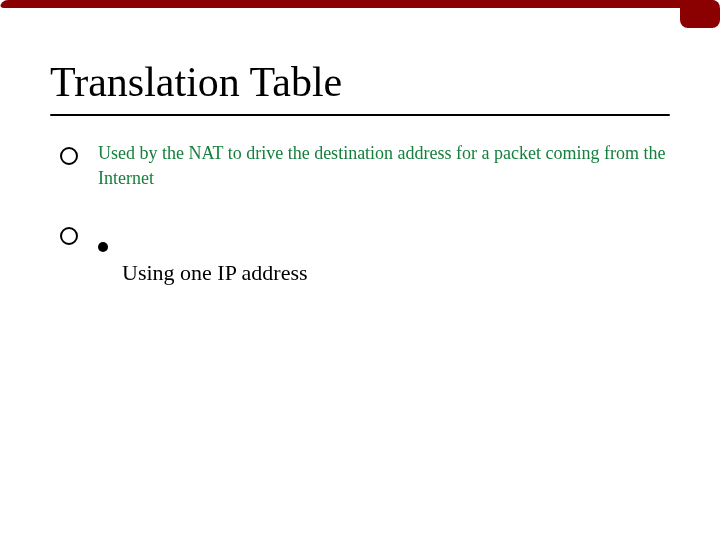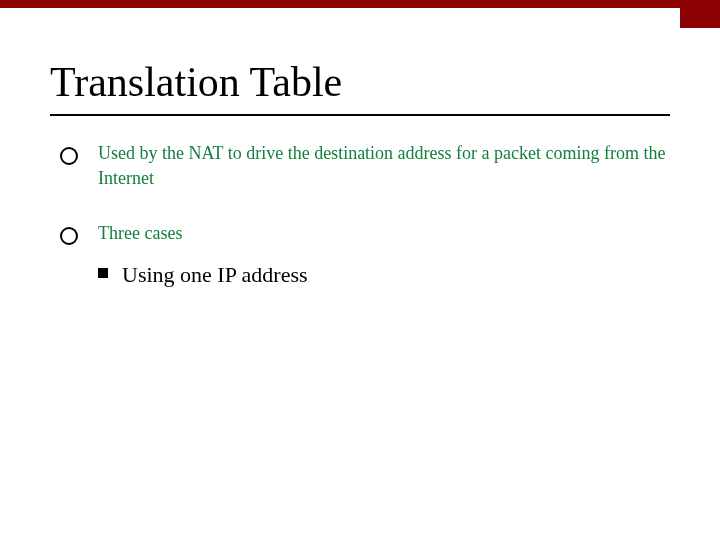--- a/index.html
+++ b/index.html
@@ -1,18 +1,19 @@
 <!DOCTYPE html>
 <html><head>
   <meta charset="utf-8">
   <style>
     * {
       margin: 0;
       padding: 0;
       box-sizing: border-box;
+      border-radius: 8px;
     }
 
     body {
       width: 720px;
       height: 540px;
       background-color: #ffffff;
       font-family: 'Times New Roman', Times, serif;
       overflow: hidden;
       position: relative;
     }
@@ -105,20 +106,21 @@
       background-color: #000000;
       flex-shrink: 0;
       margin-top: 9px;
       margin-right: 14px;
     }
 
     .sub-bullet-text {
       font-size: 22px;
       color: #000000;
       line-height: 1.45;
+      margin-top: 24px;
     }
   </style>
 </head>
 <body>
 
 <div class="slide-container">
   <div class="top-bar"></div>
   <div class="corner-box"></div>
 
   <div class="title-section">
@@ -129,21 +131,20 @@
   <div class="content-area">
 
     <div class="bullet-item">
       <div class="bullet-circle"></div>
       <span class="bullet-text">Used by the NAT to drive the destination address for a packet coming from the Internet</span>
     </div>
 
     <div class="bullet-item">
       <div class="bullet-circle"></div>
       <div>
-        <span class="bullet-text">Three cases</span>
         <div class="sub-bullets">
           <div class="sub-bullet-item">
             <div class="sub-bullet-square"></div>
             <span class="sub-bullet-text">Using one IP address</span>
           </div>
         </div>
       </div>
     </div>
 
   </div>

